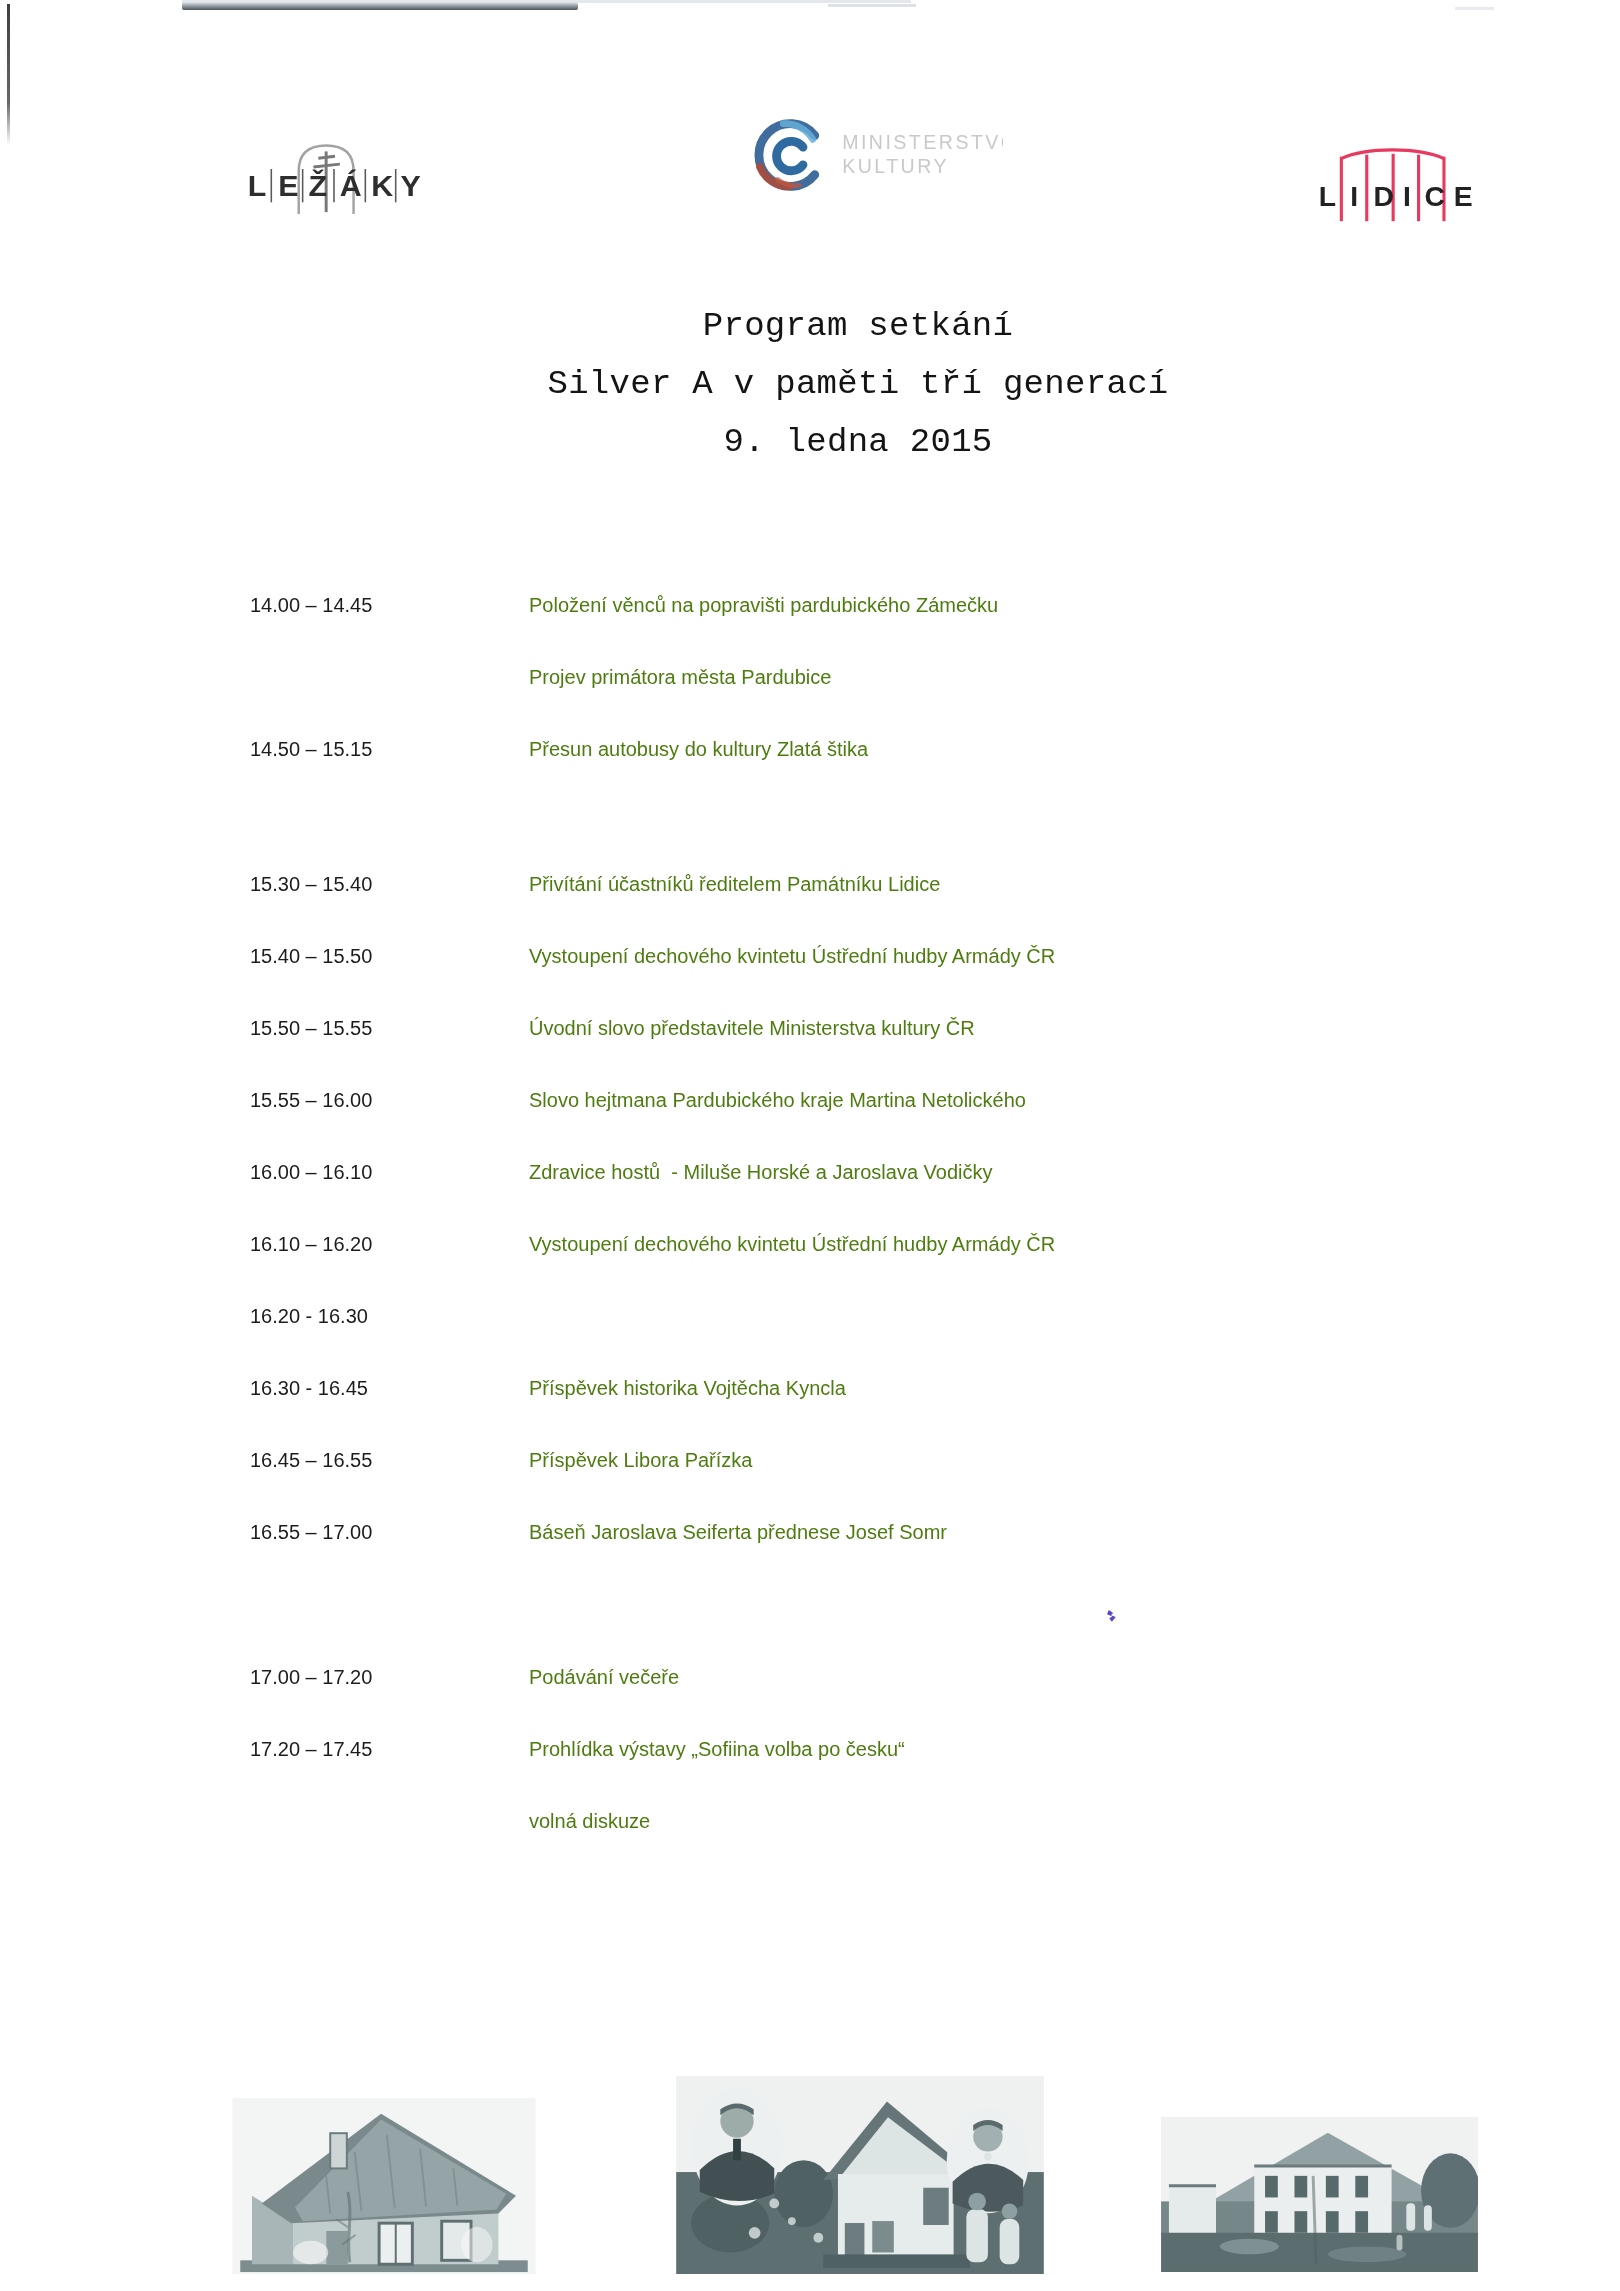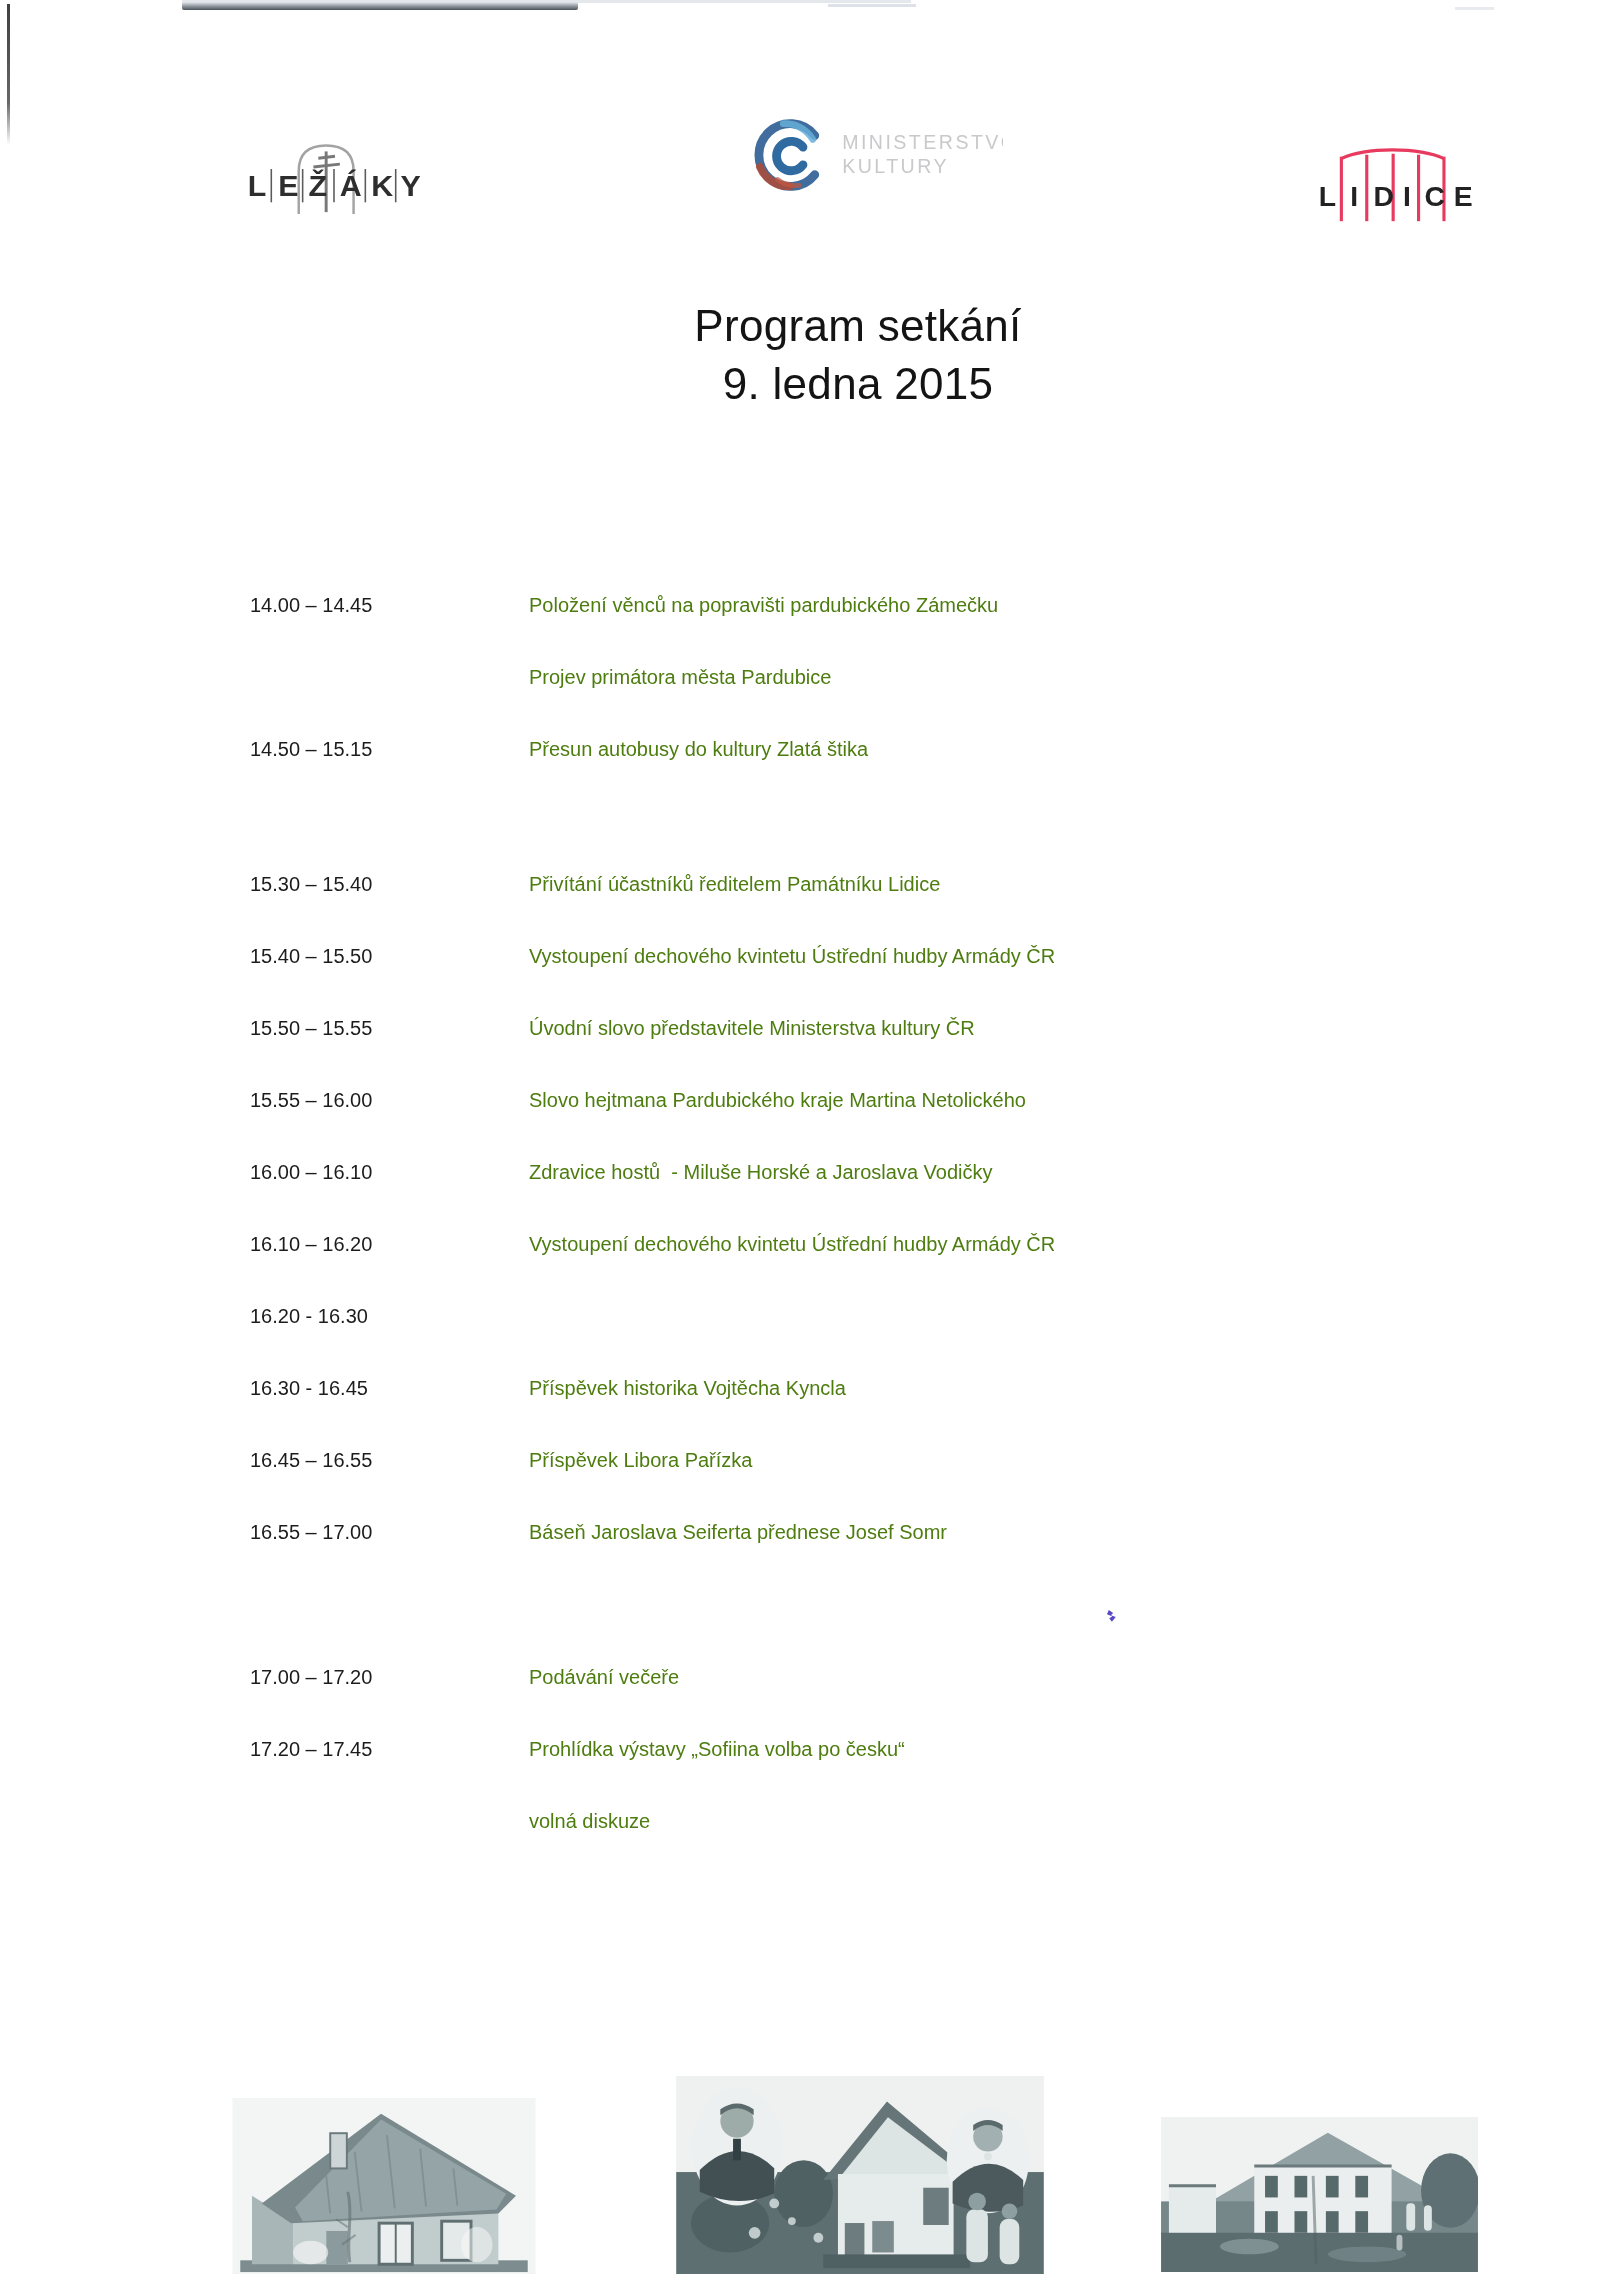--- a/index.html
+++ b/index.html
@@ -26,22 +26,23 @@
 
   
   .logo{position:absolute;}
   .logo-lezaky{left:238px;top:116px;width:191px;height:108px;}
   .logo-ministry{left:748px;top:108px;width:255px;height:98px;}
   .logo-lidice{left:1309px;top:143px;width:181px;height:86px;}
 
   
   .title-block{
     position:absolute;top:297px;left:172px;width:1372px;
-    text-align:center;font-size:44px;line-height:58px;color:#141414;
+    text-align:center;font-size:34px;line-height:58px;color:#141414;
     letter-spacing:0.3px;
+    font-family:Liberation Mono, monospace;
   }
   .title-block div{white-space:nowrap;}
 
   
   .schedule{position:absolute;left:250px;top:594px;width:1166px;font-size:20px;}
   .s-row{display:flex;align-items:flex-start;height:72px;}
   .s-time{flex:none;width:279px;color:#1c1c1c;}
   .s-desc{color:#4d7c0f;white-space:pre-wrap;}
   .gap-a{height:63px;}
   .gap-b{height:73px;}
@@ -128,20 +129,21 @@
         <text x="66" y="64">D</text>
         <text x="96" y="64">I</text>
         <text x="118" y="64">C</text>
         <text x="148" y="64">E</text>
       </g>
     </svg>
   </div>
 
   <div class="title-block">
     <div>Program setkání</div>
+    <div>Silver A v paměti tří generací</div>
     <div>9. ledna 2015</div>
   </div>
 
   <div class="schedule">
     <div class="s-row">
       <span class="s-time">14.00 – 14.45</span>
       <span class="s-desc">Položení věnců na popravišti pardubického Zámečku</span>
     </div>
     <div class="s-row">
       <span class="s-time"></span>

